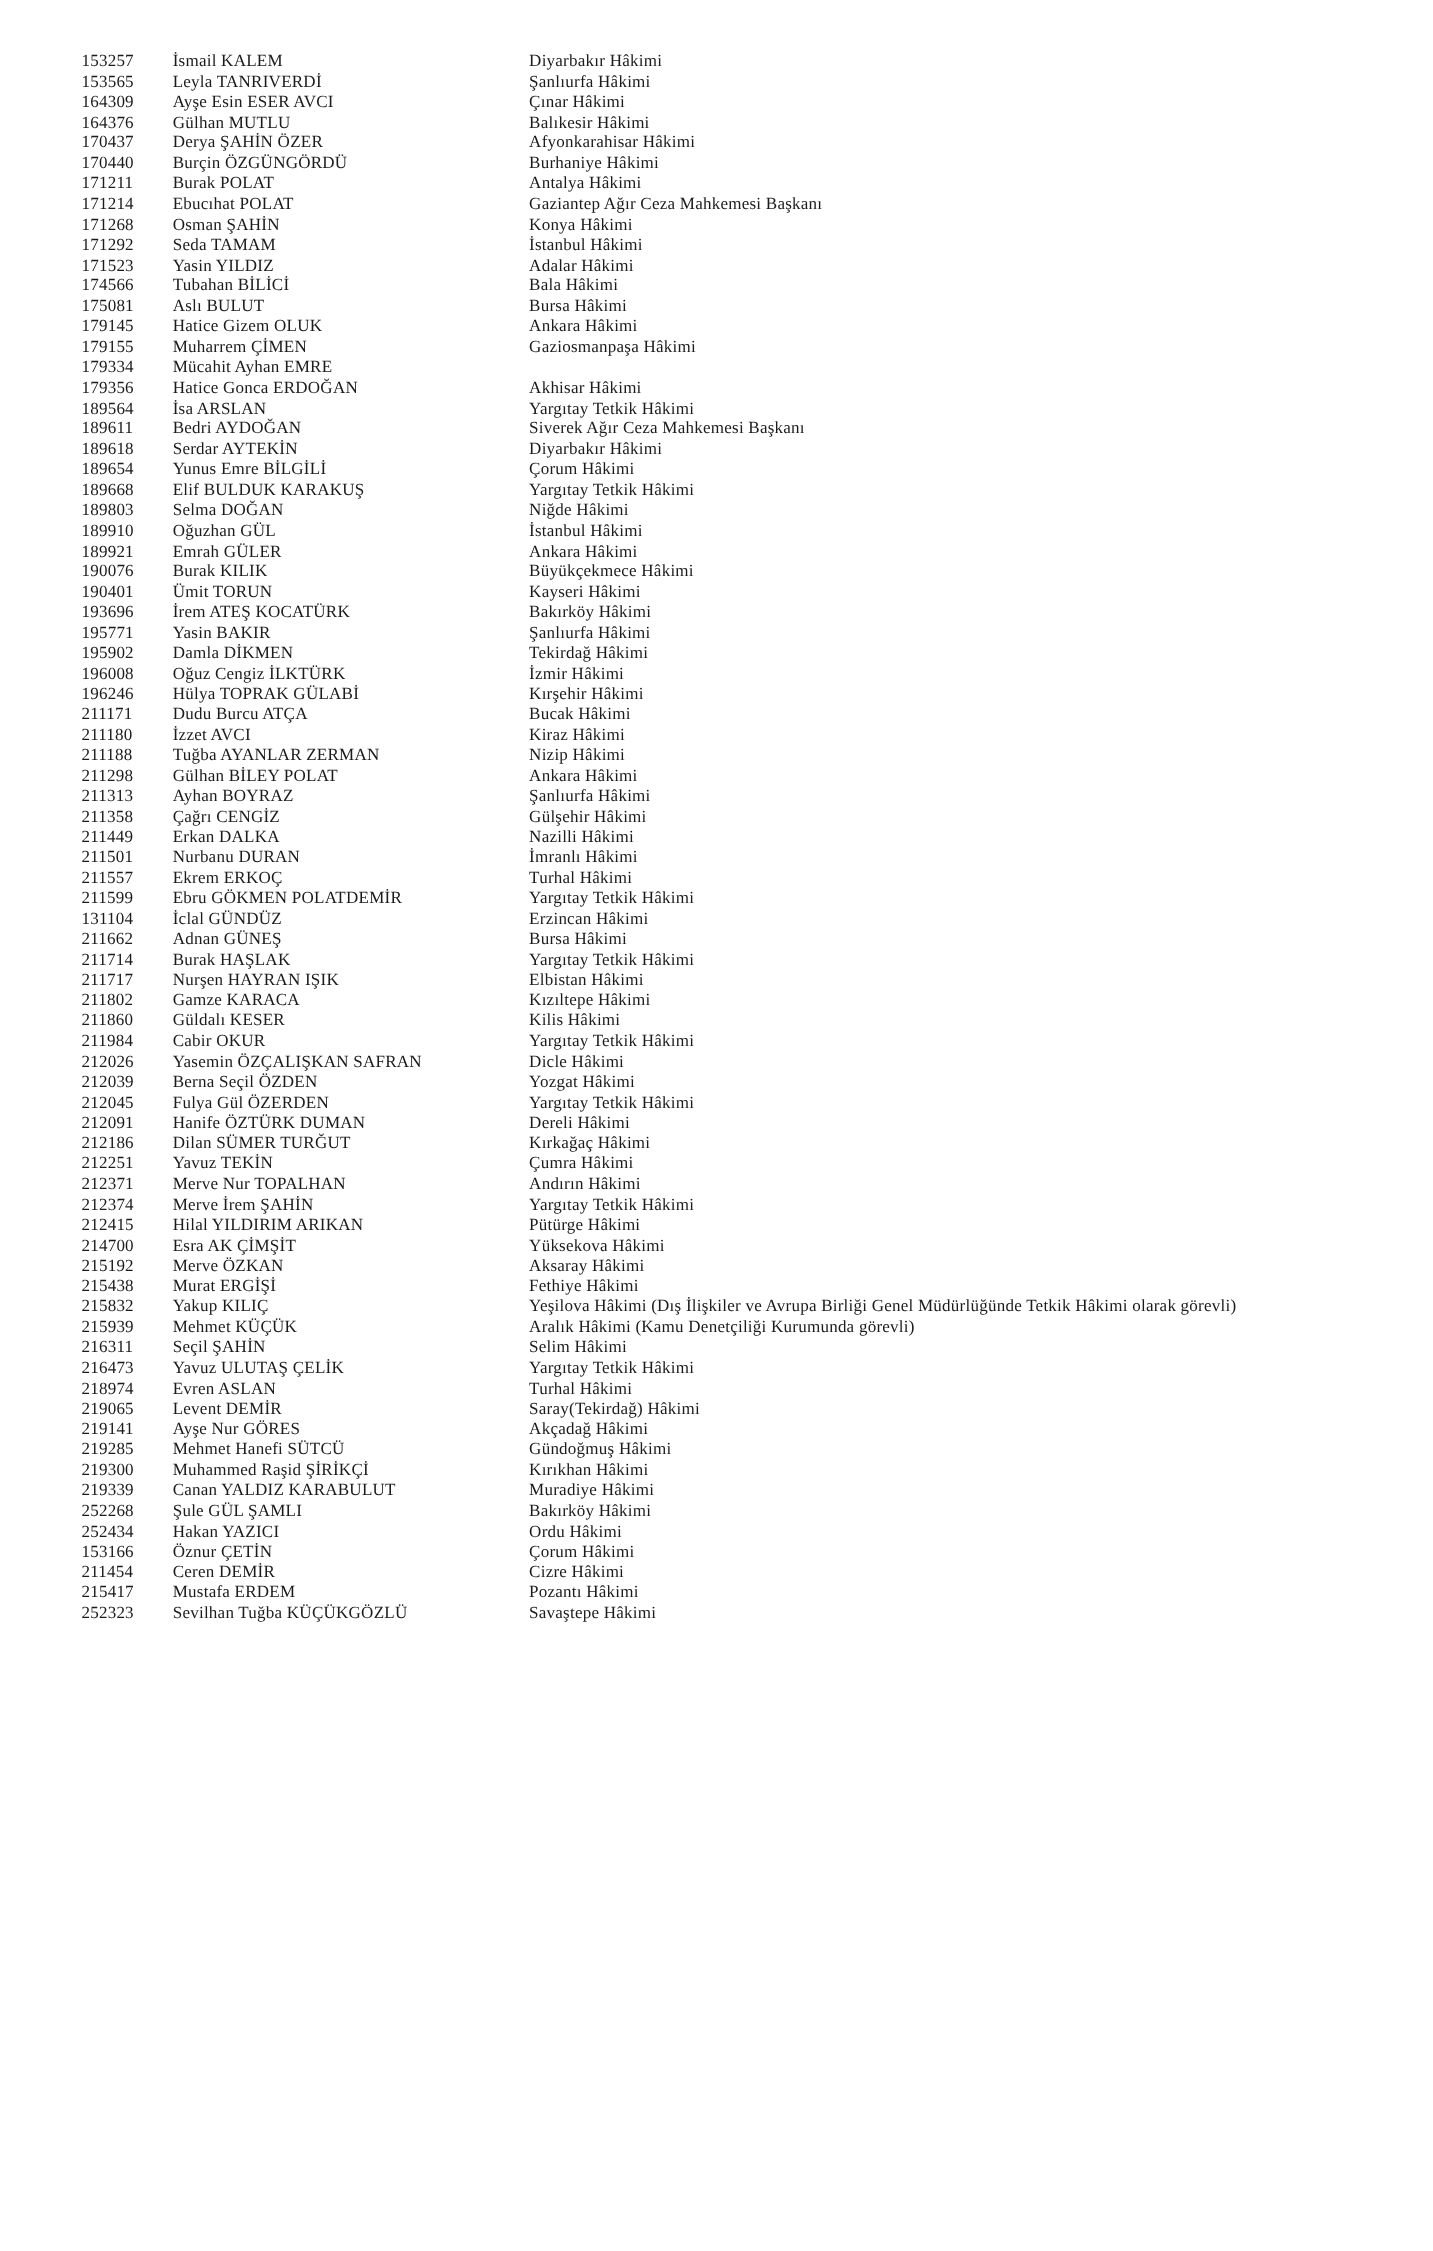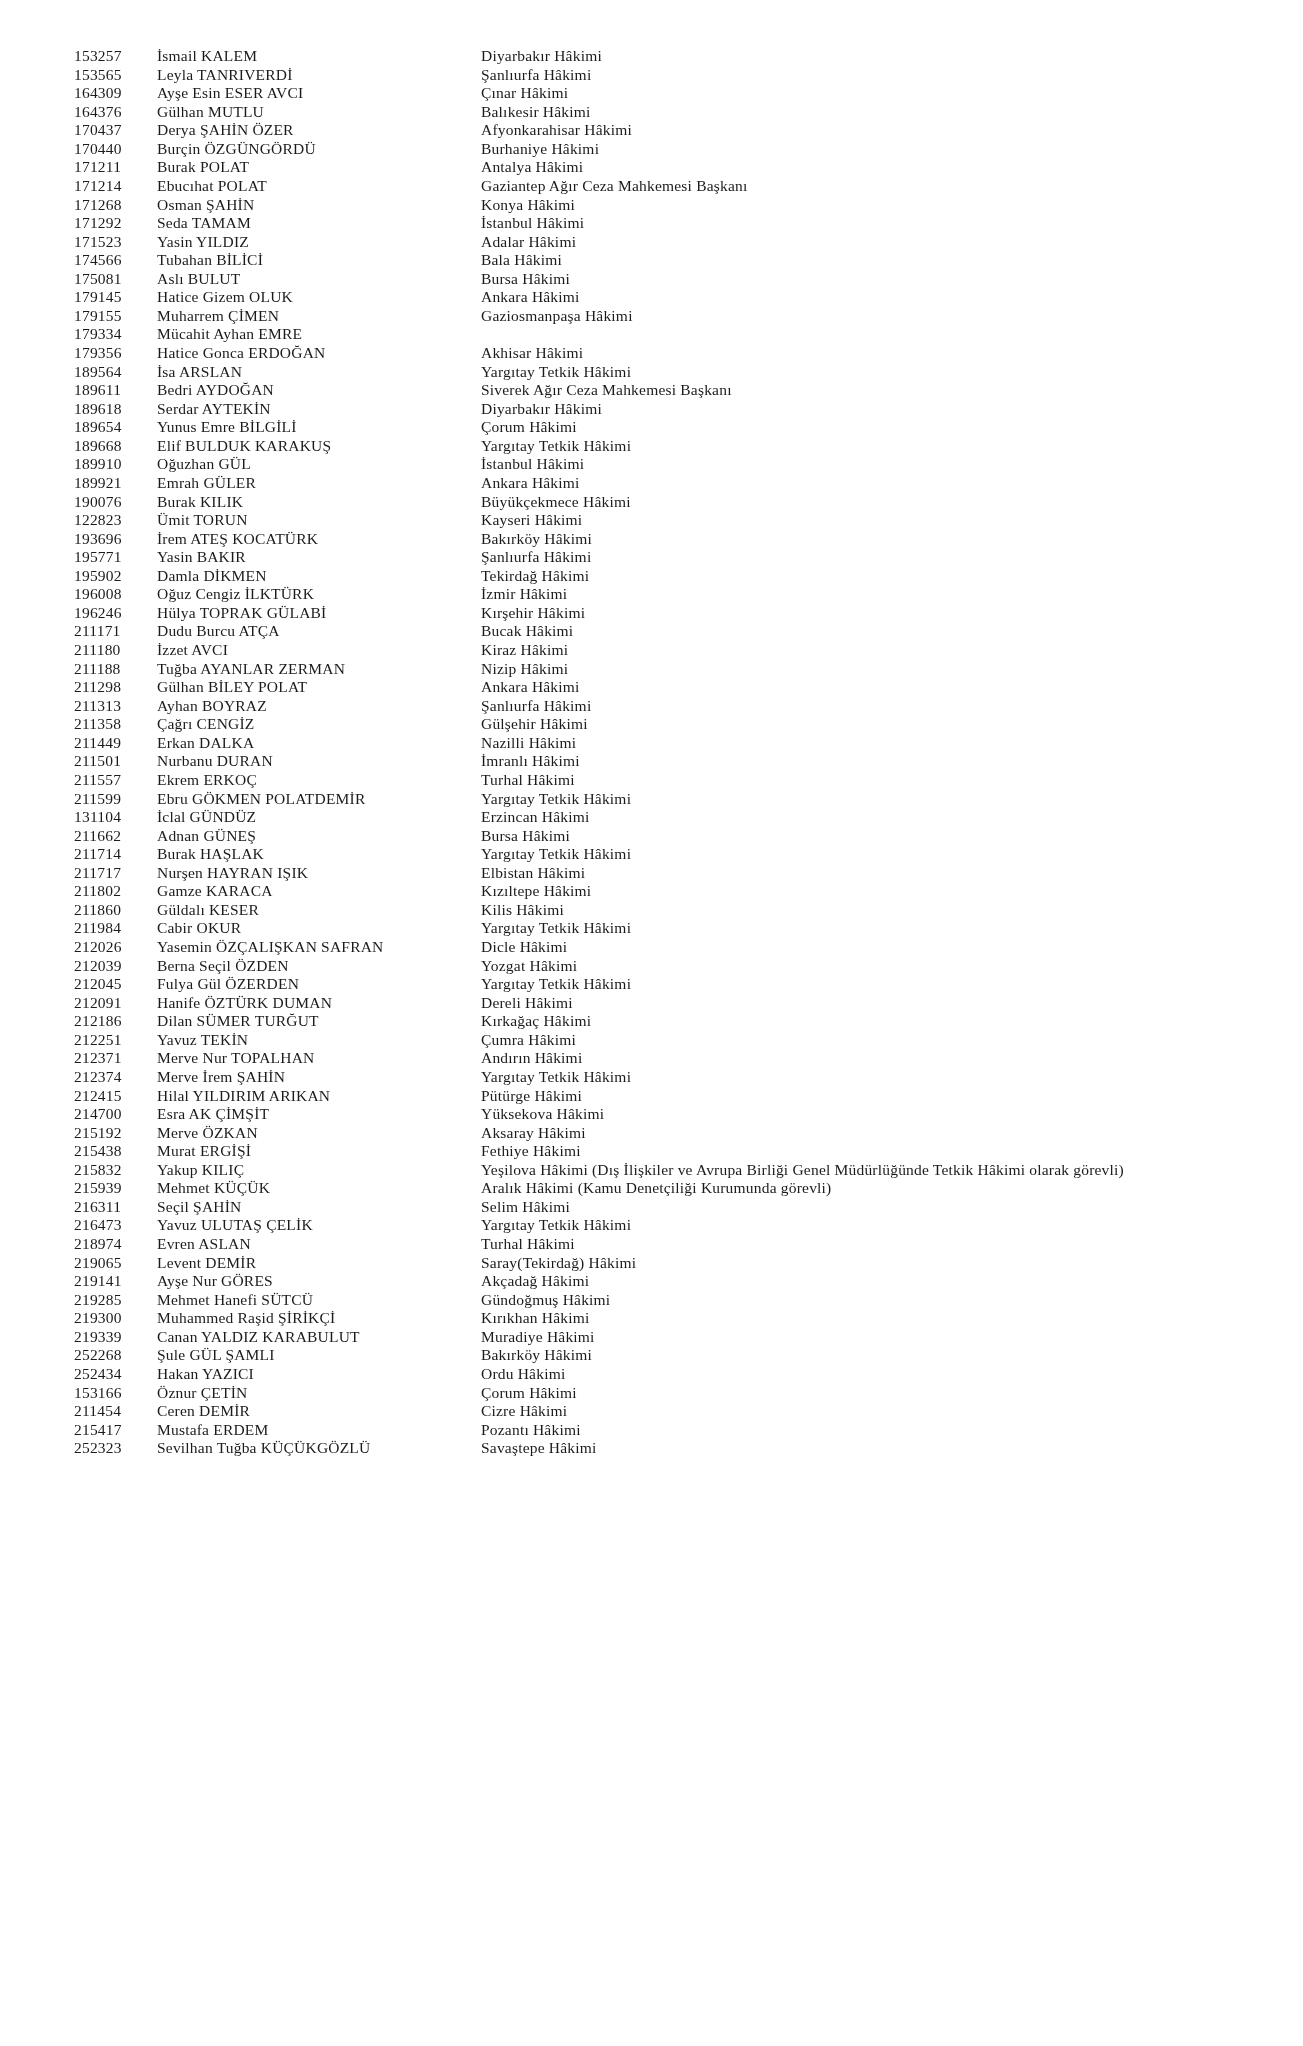--- a/index.html
+++ b/index.html
@@ -173,41 +173,46 @@
     <span class="c-name">Yunus Emre BİLGİLİ</span>
     <span class="c-title">Çorum Hâkimi</span>
   </div>
 
   <div class="row">
     <span class="c-no">189668</span>
     <span class="c-name">Elif BULDUK KARAKUŞ</span>
     <span class="c-title">Yargıtay Tetkik Hâkimi</span>
   </div>
 
+  <div class="row">
+    <span class="c-no">189803</span>
+    <span class="c-name">Selma DOĞAN</span>
+    <span class="c-title">Niğde Hâkimi</span>
+  </div>
 
   <div class="row">
     <span class="c-no">189910</span>
     <span class="c-name">Oğuzhan GÜL</span>
     <span class="c-title">İstanbul Hâkimi</span>
   </div>
 
   <div class="row">
     <span class="c-no">189921</span>
     <span class="c-name">Emrah GÜLER</span>
     <span class="c-title">Ankara Hâkimi</span>
   </div>
 
   <div class="row">
     <span class="c-no">190076</span>
     <span class="c-name">Burak KILIK</span>
     <span class="c-title">Büyükçekmece Hâkimi</span>
   </div>
 
   <div class="row">
-    <span class="c-no">122823</span>
+    <span class="c-no">190401</span>
     <span class="c-name">Ümit TORUN</span>
     <span class="c-title">Kayseri Hâkimi</span>
   </div>
 
   <div class="row">
     <span class="c-no">193696</span>
     <span class="c-name">İrem ATEŞ KOCATÜRK</span>
     <span class="c-title">Bakırköy Hâkimi</span>
   </div>
 

